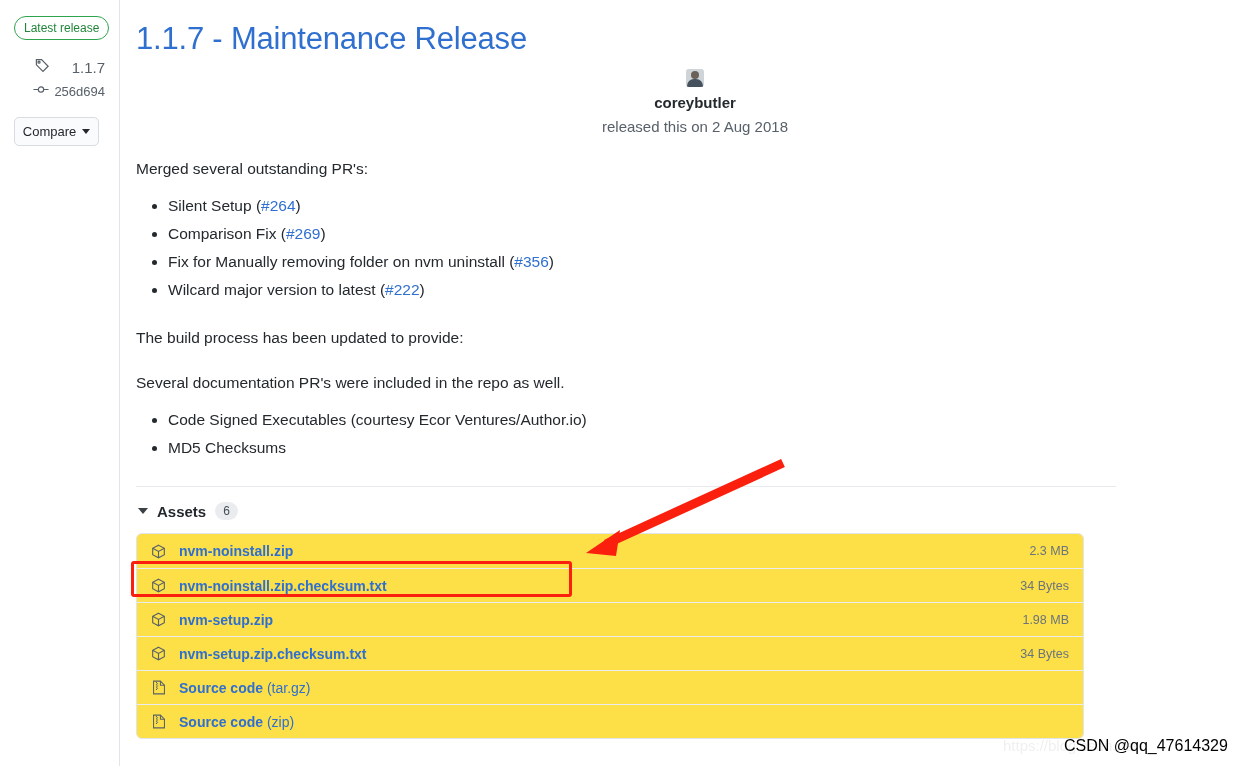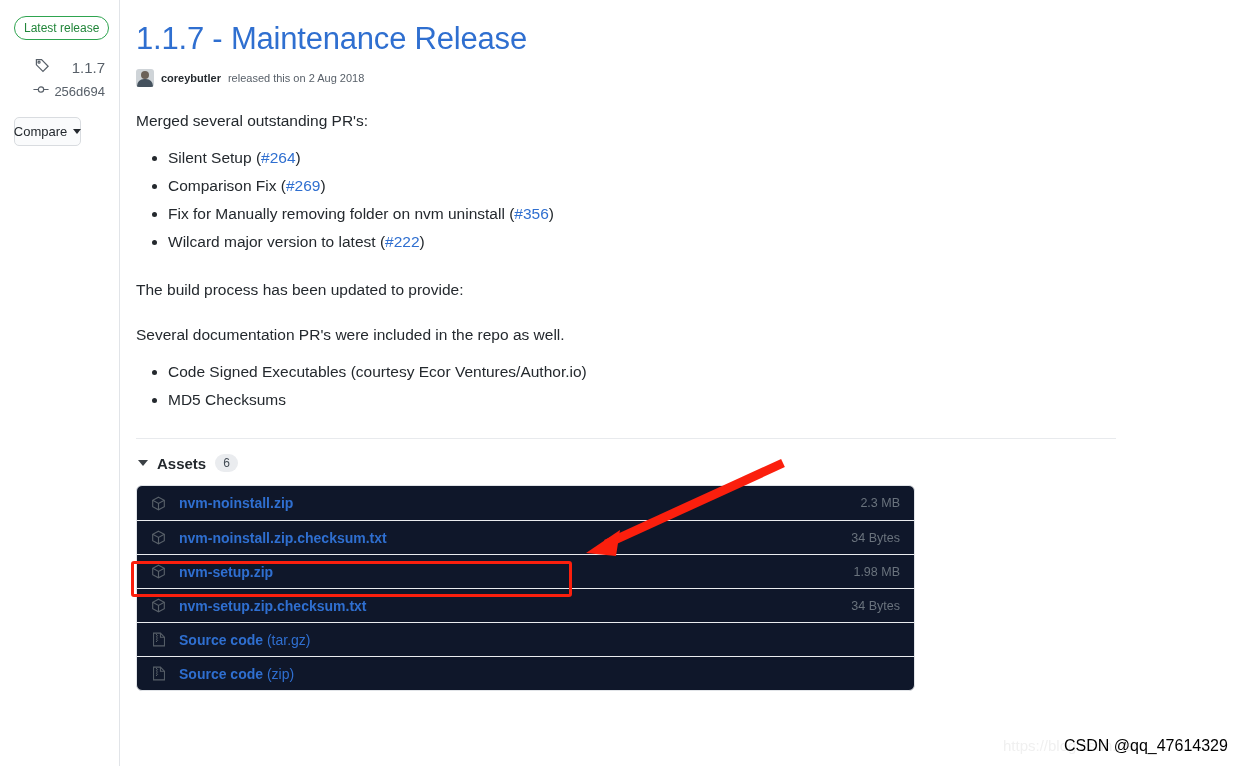--- a/index.html
+++ b/index.html
@@ -61,21 +61,21 @@
     gap: 5px;
     font-size: 13px;
     color: #586069;
   }
   .compare-btn {
     margin-top: 18px;
     display: flex;
     align-items: center;
     justify-content: center;
     gap: 6px;
-    width: 67px;
+    width: 85px;
     height: 29px;
     border: 1px solid #d9dce0;
     border-radius: 5px;
     background: #fafbfc;
     color: #24292e;
     font-size: 13px;
     cursor: pointer;
   }
   .caret-down {
     width: 0; height: 0;
@@ -94,22 +94,23 @@
     margin: 6px 0 0 2px;
     letter-spacing: -0.2px;
     cursor: pointer;
     display: inline-block;
   }
   .byline {
     display: flex;
     align-items: center;
     gap: 7px;
     margin: 11px 0 0 2px;
-    font-size: 11px;
+    font-size: 15px;
     color: #586069;
+    flex-direction: column;
   }
   .avatar {
     width: 18px; height: 18px;
     border-radius: 3px;
     background: #cfd4d8;
     overflow: hidden;
     position: relative;
     flex: 0 0 18px;
   }
   .avatar .head {
@@ -171,25 +172,25 @@
     color: #444d56;
     font-size: 12px;
     font-weight: normal;
     border-radius: 10px;
     padding: 2px 8px;
     line-height: 14px;
   }
 
   .assets-table {
     margin: 13px 0 0 2px;
-    width: 779px;
+    width: 948px;
     border: 1px solid #e1e4e8;
     border-radius: 6px;
     overflow: hidden;
-    background: #0f172a;
+    background: #fde047;
   }
   .asset-row {
     display: flex;
     align-items: center;
     height: 34px;
     padding: 0 14px 0 13px;
     border-top: 1px solid #eaecef;
     cursor: pointer;
   }
   .asset-row:first-child { border-top: none; }

